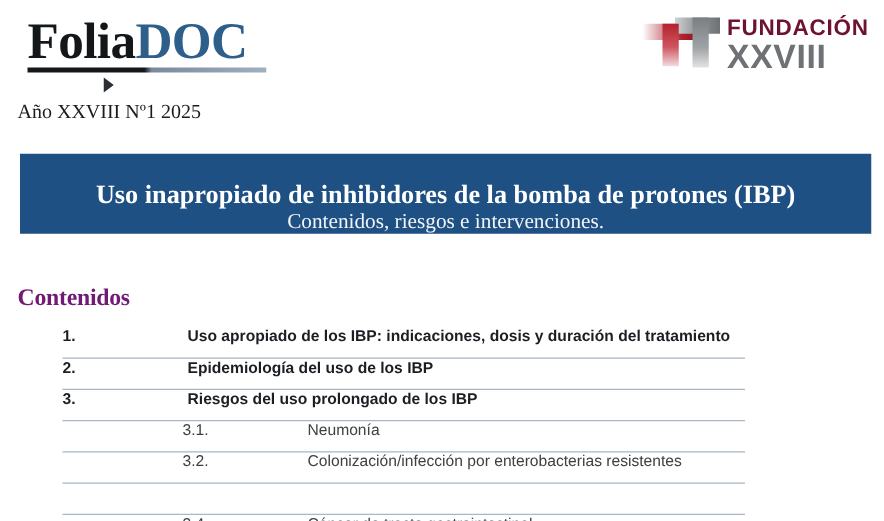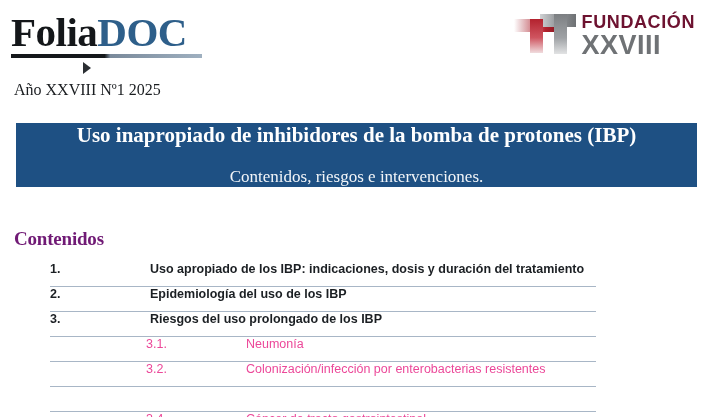--- a/index.html
+++ b/index.html
@@ -15,21 +15,21 @@
     position: relative;
   }
 
   
   .header {
     position: relative;
     height: 105px;
   }
   .brand {
     position: absolute;
-    left: 11px;
+    left: 22px;
     top: 12px;
   }
   .brand-wordmark {
     font-family: "Liberation Serif", serif;
     font-size: 41px;
     line-height: 41px;
     font-weight: bold;
     letter-spacing: -0.5px;
     white-space: nowrap;
   }
@@ -124,21 +124,21 @@
     position: absolute;
     left: 16px;
     top: 123px;
     width: 681px;
     height: 64px;
     background: #1e5083;
     box-sizing: border-box;
     display: flex;
     flex-direction: column;
     align-items: center;
-    justify-content: space-between;
+    justify-content: flex-end;
     text-align: center;
   }
   .banner-title {
     font-family: "Liberation Serif", serif;
     font-size: 21px;
     line-height: 24px;
     font-weight: bold;
     color: #ffffff;
   }
   .banner-subtitle {
@@ -176,21 +176,21 @@
     box-sizing: border-box;
   }
   .toc-row.level1 .toc-num,
   .toc-row.level1 .toc-label {
     font-weight: bold;
     color: #1b1f23;
   }
   .toc-row.level2 .toc-num,
   .toc-row.level2 .toc-label {
     font-weight: normal;
-    color: #ec4899;
+    color: #404040;
   }
   .toc-num {
     font-size: 12.5px;
     width: 52px;
     flex: none;
   }
   .toc-row.level2 .toc-num {
     width: 148px;
     text-align: left;
     padding-left: 96px;

